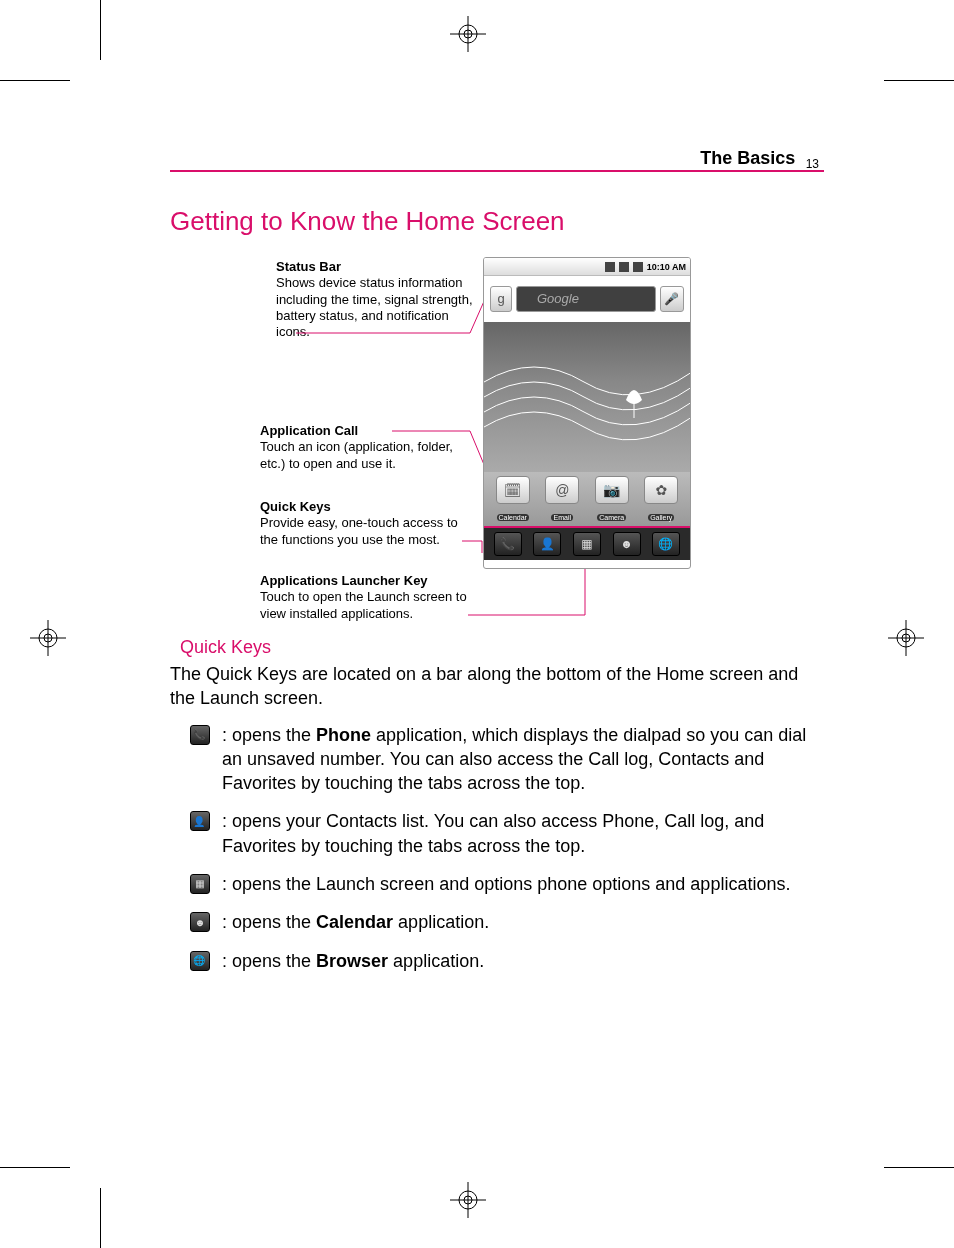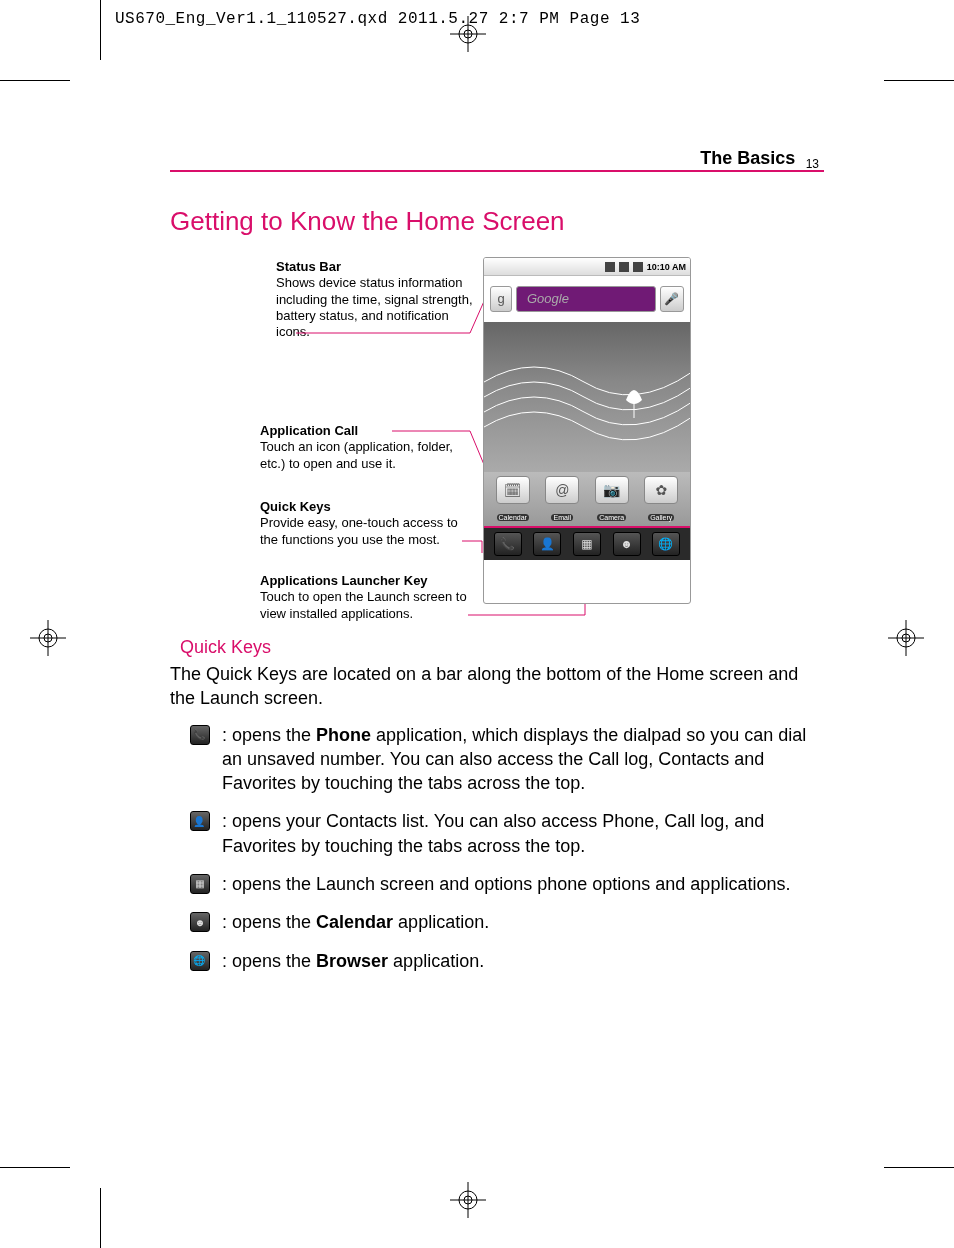--- a/index.html
+++ b/index.html
@@ -100,21 +100,21 @@
   .annot1 { top: 6px; left: 106px; }
   .annot2 { top: 170px; left: 90px; }
   .annot3 { top: 246px; left: 90px; }
   .annot4 { top: 320px; left: 90px; }
   
   .phone {
     position: absolute;
     top: 4px;
     left: 313px;
     width: 208px;
-    height: 347px;
+    height: 312px;
     background: #fff;
     border: 1px solid #999;
     border-radius: 3px;
     overflow: hidden;
   }
   .statusbar {
     height: 18px;
     background: linear-gradient(#fff,#ddd);
     border-bottom: 1px solid #bbb;
     font-size: 9px;
@@ -143,24 +143,24 @@
     font-size: 13px;
     text-align: center;
     line-height: 24px;
     color: #555;
   }
   .searchbar .g-input {
     flex: 1;
     height: 26px;
     border: 1px solid #999;
     border-radius: 3px;
-    background: #701a75;
+    background: #404040;
     font-size: 13px;
     color: #aaa;
-    padding-left: 10px;
+    padding-left: 20px;
     line-height: 24px;
     font-style: italic;
   }
   .searchbar .mic-btn {
     width: 24px; height: 26px;
     background: linear-gradient(#fff,#ccc);
     border: 1px solid #999;
     border-radius: 3px;
     text-align: center;
     line-height: 24px;
@@ -248,21 +248,20 @@
     color:#ddd; font-size:10px;
   }
   .qk-item .txt { flex: 1; }
   .qk-item .txt b { font-weight: bold; text-align: center; }
 </style>
 </head>
 <body>
 
 <div class="page">
 
-  <div class="print-header">US670_Eng_Ver1.1_110527.qxd  2011.5.27  2:7 PM  Page 13</div>
 
   <div class="crop-h-top"></div>
   <div class="crop-h-top-right"></div>
   <div class="crop-h-bot"></div>
   <div class="crop-h-bot-right"></div>
   <div class="crop-v-top"></div>
   <div class="crop-v-bot"></div>
 
   <div class="reg-mark reg-top">
     <svg viewBox="0 0 36 36">

